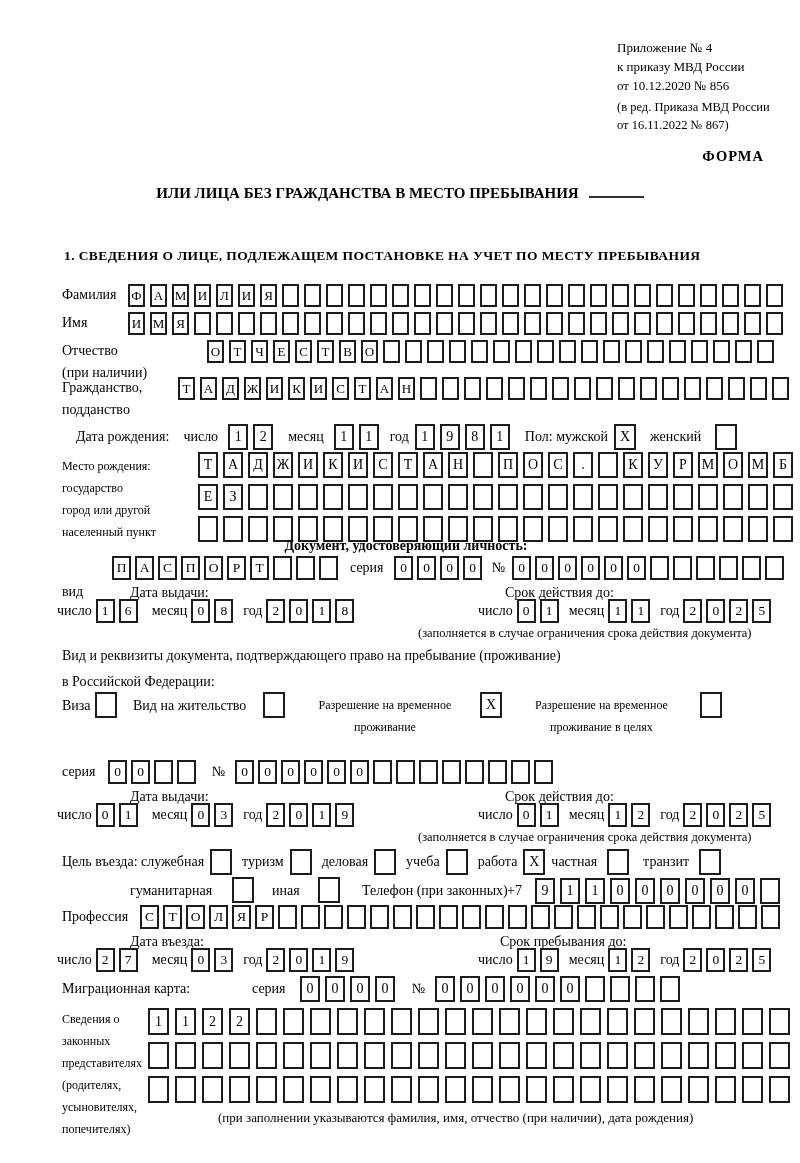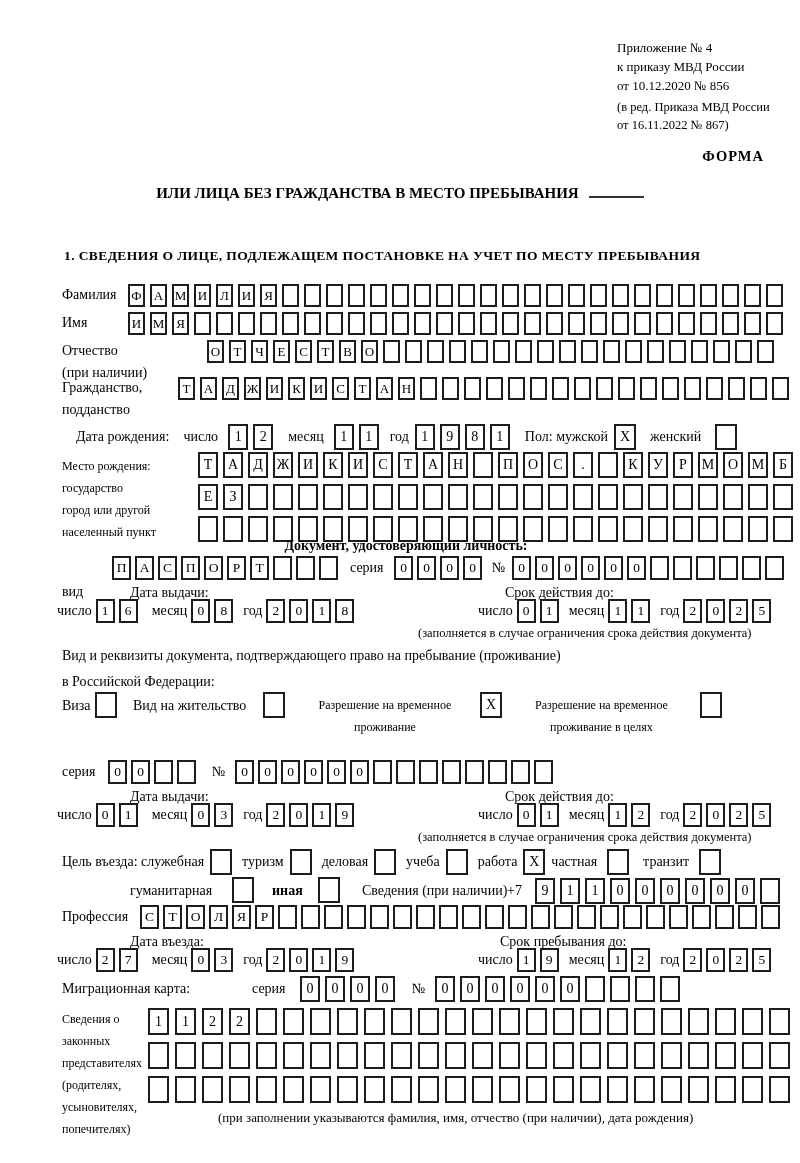--- a/index.html
+++ b/index.html
@@ -502,25 +502,25 @@
     <span class="lbl ml14">транзит</span>
     <span class="cells cb ml10">
         <span class="cell"></span>
       </span>
   </div>
 
   <div class="abs lbl" style="top:883px; left:130px;">гуманитарная</div>
   <div class="abs cells cb" style="top:877px; left:232px;">
       <span class="cell"></span>
     </div>
-  <div class="abs lbl" style="top:883px; left:272px;font-weight:bold;">иная</div>
+  <div class="abs lbl" style="top:883px; left:272px;">иная</div>
   <div class="abs cells cb" style="top:877px; left:318px;">
       <span class="cell"></span>
     </div>
-  <div class="abs lbl" style="top:883px; left:362px;">Сведения (при наличии)</div>
+  <div class="abs lbl" style="top:883px; left:362px;">Телефон (при законных)</div>
   <div class="abs lbl" style="top:883px; left:507px;">+7</div>
   <div class="abs cells cm" style="top:878px; left:535px;">
       <span class="cell">9</span>
       <span class="cell">1</span>
       <span class="cell">1</span>
       <span class="cell">0</span>
       <span class="cell">0</span>
       <span class="cell">0</span>
       <span class="cell">0</span>
       <span class="cell">0</span>

